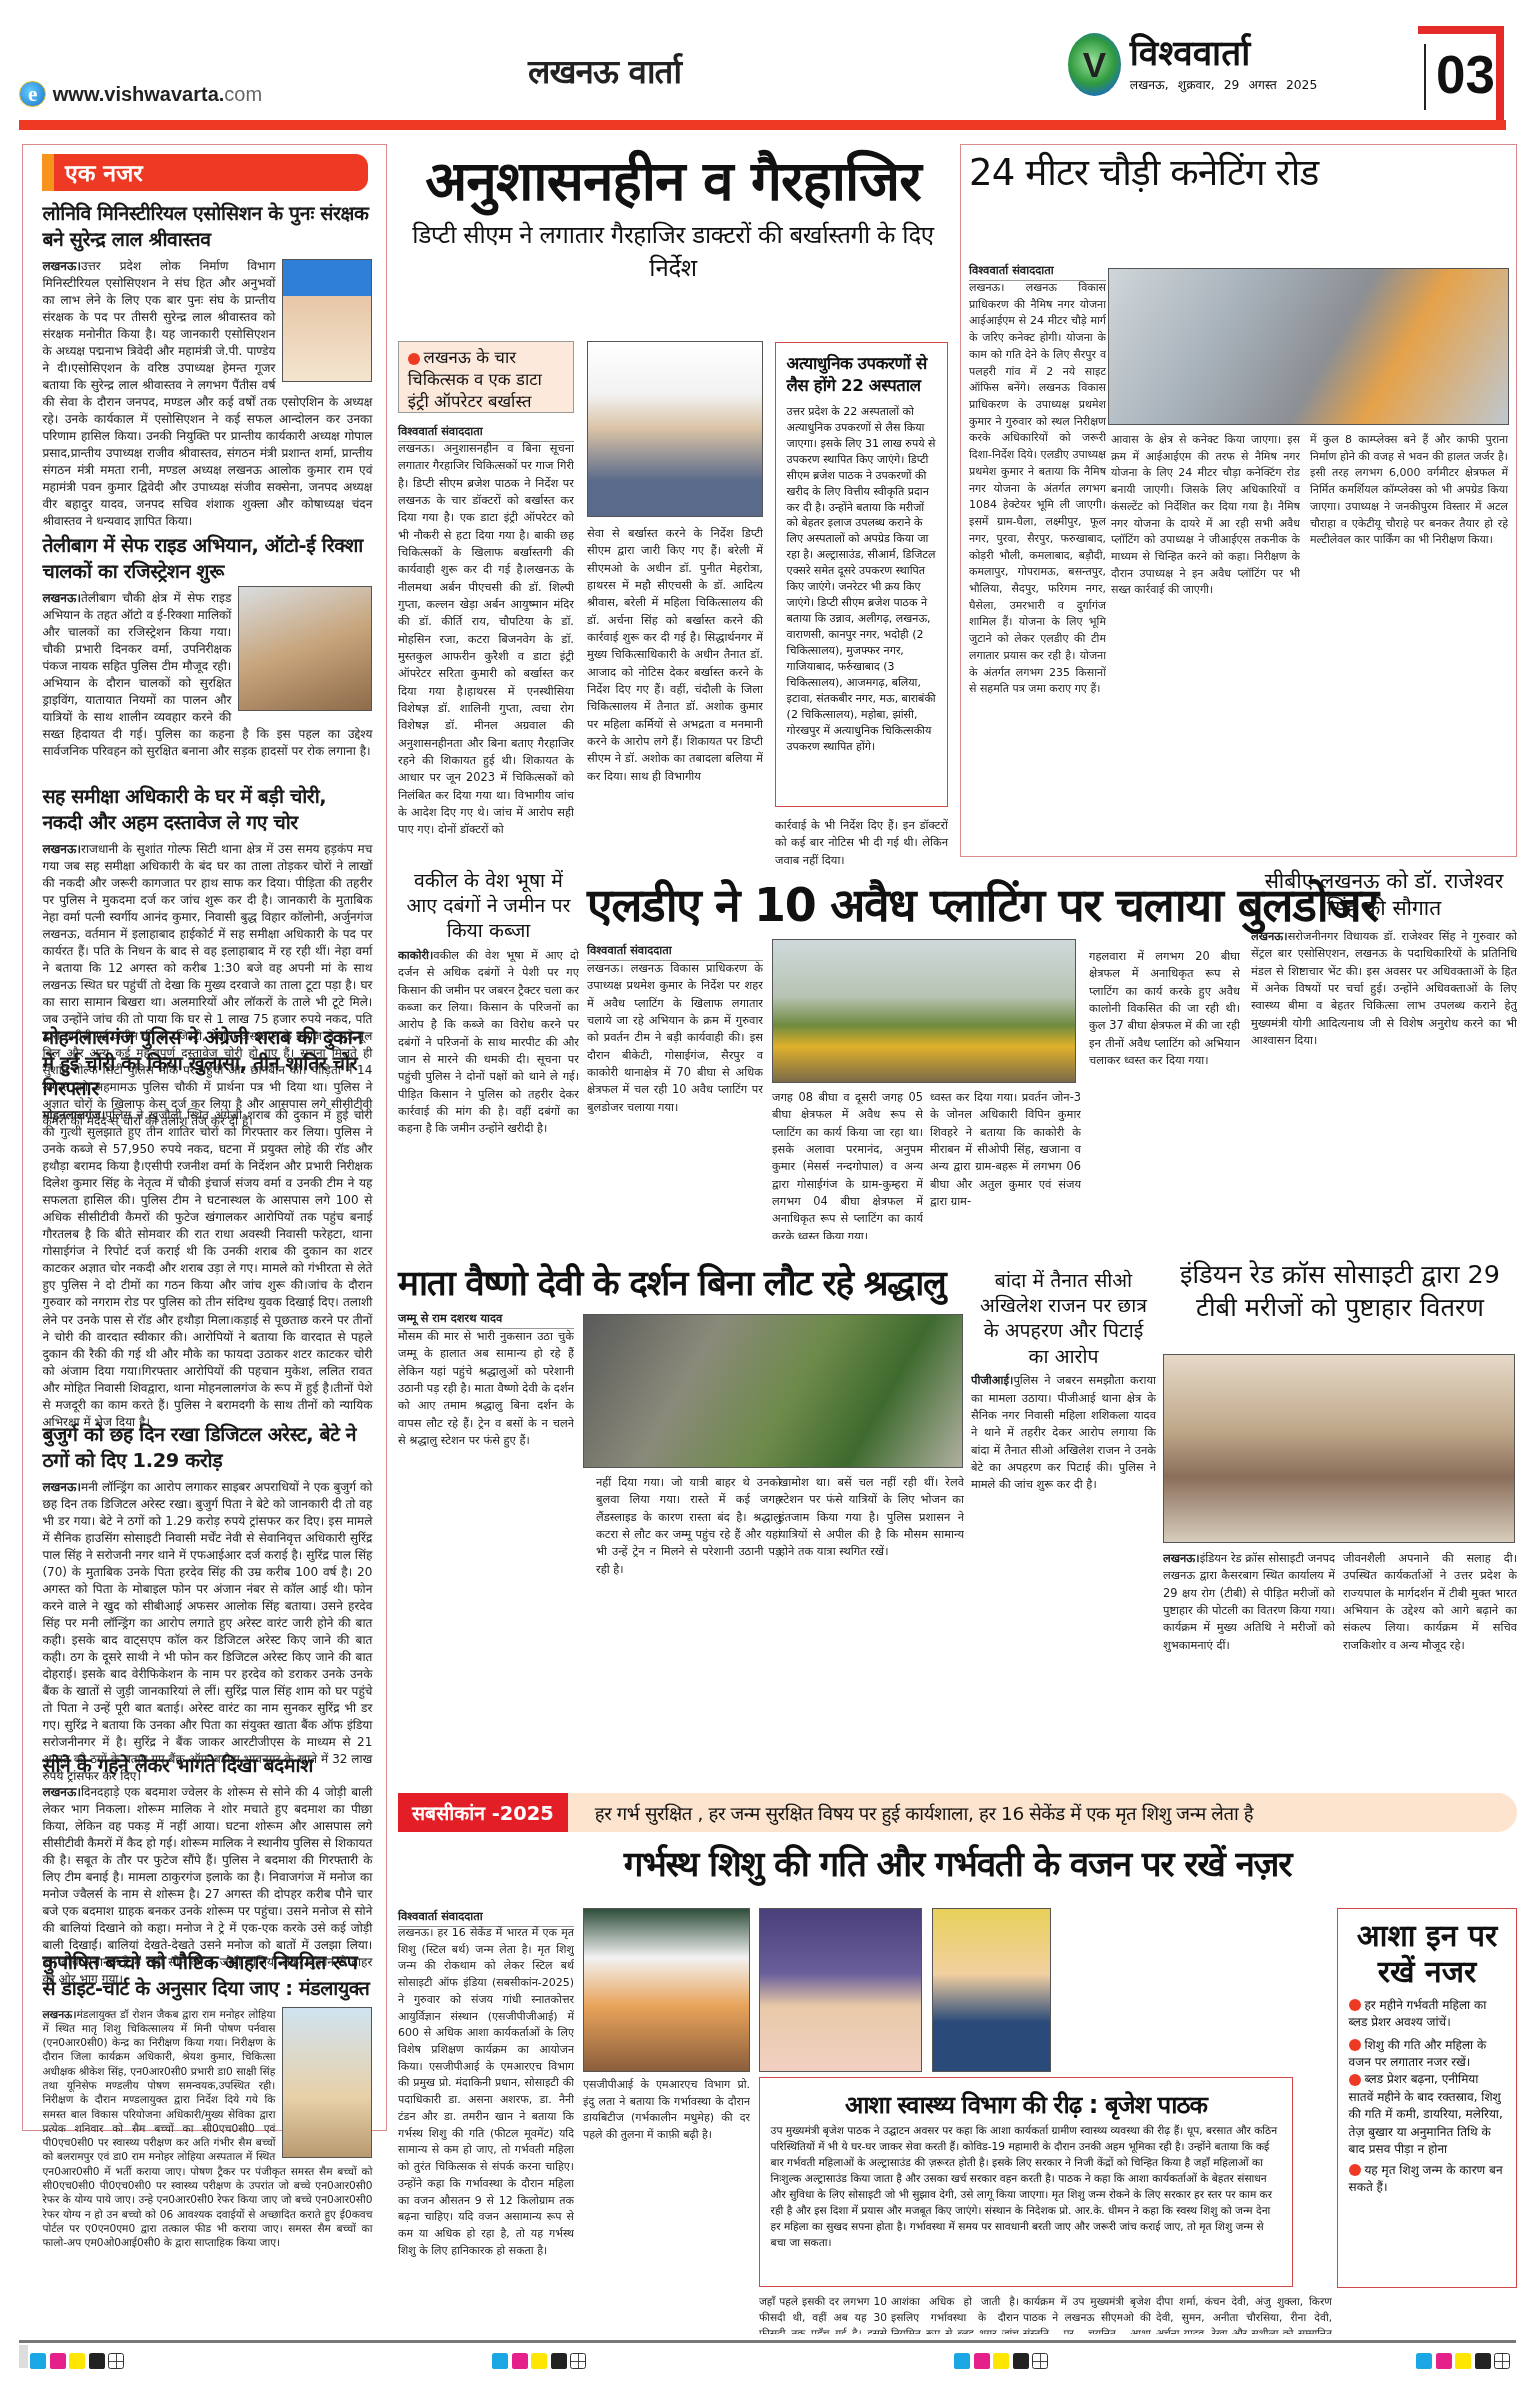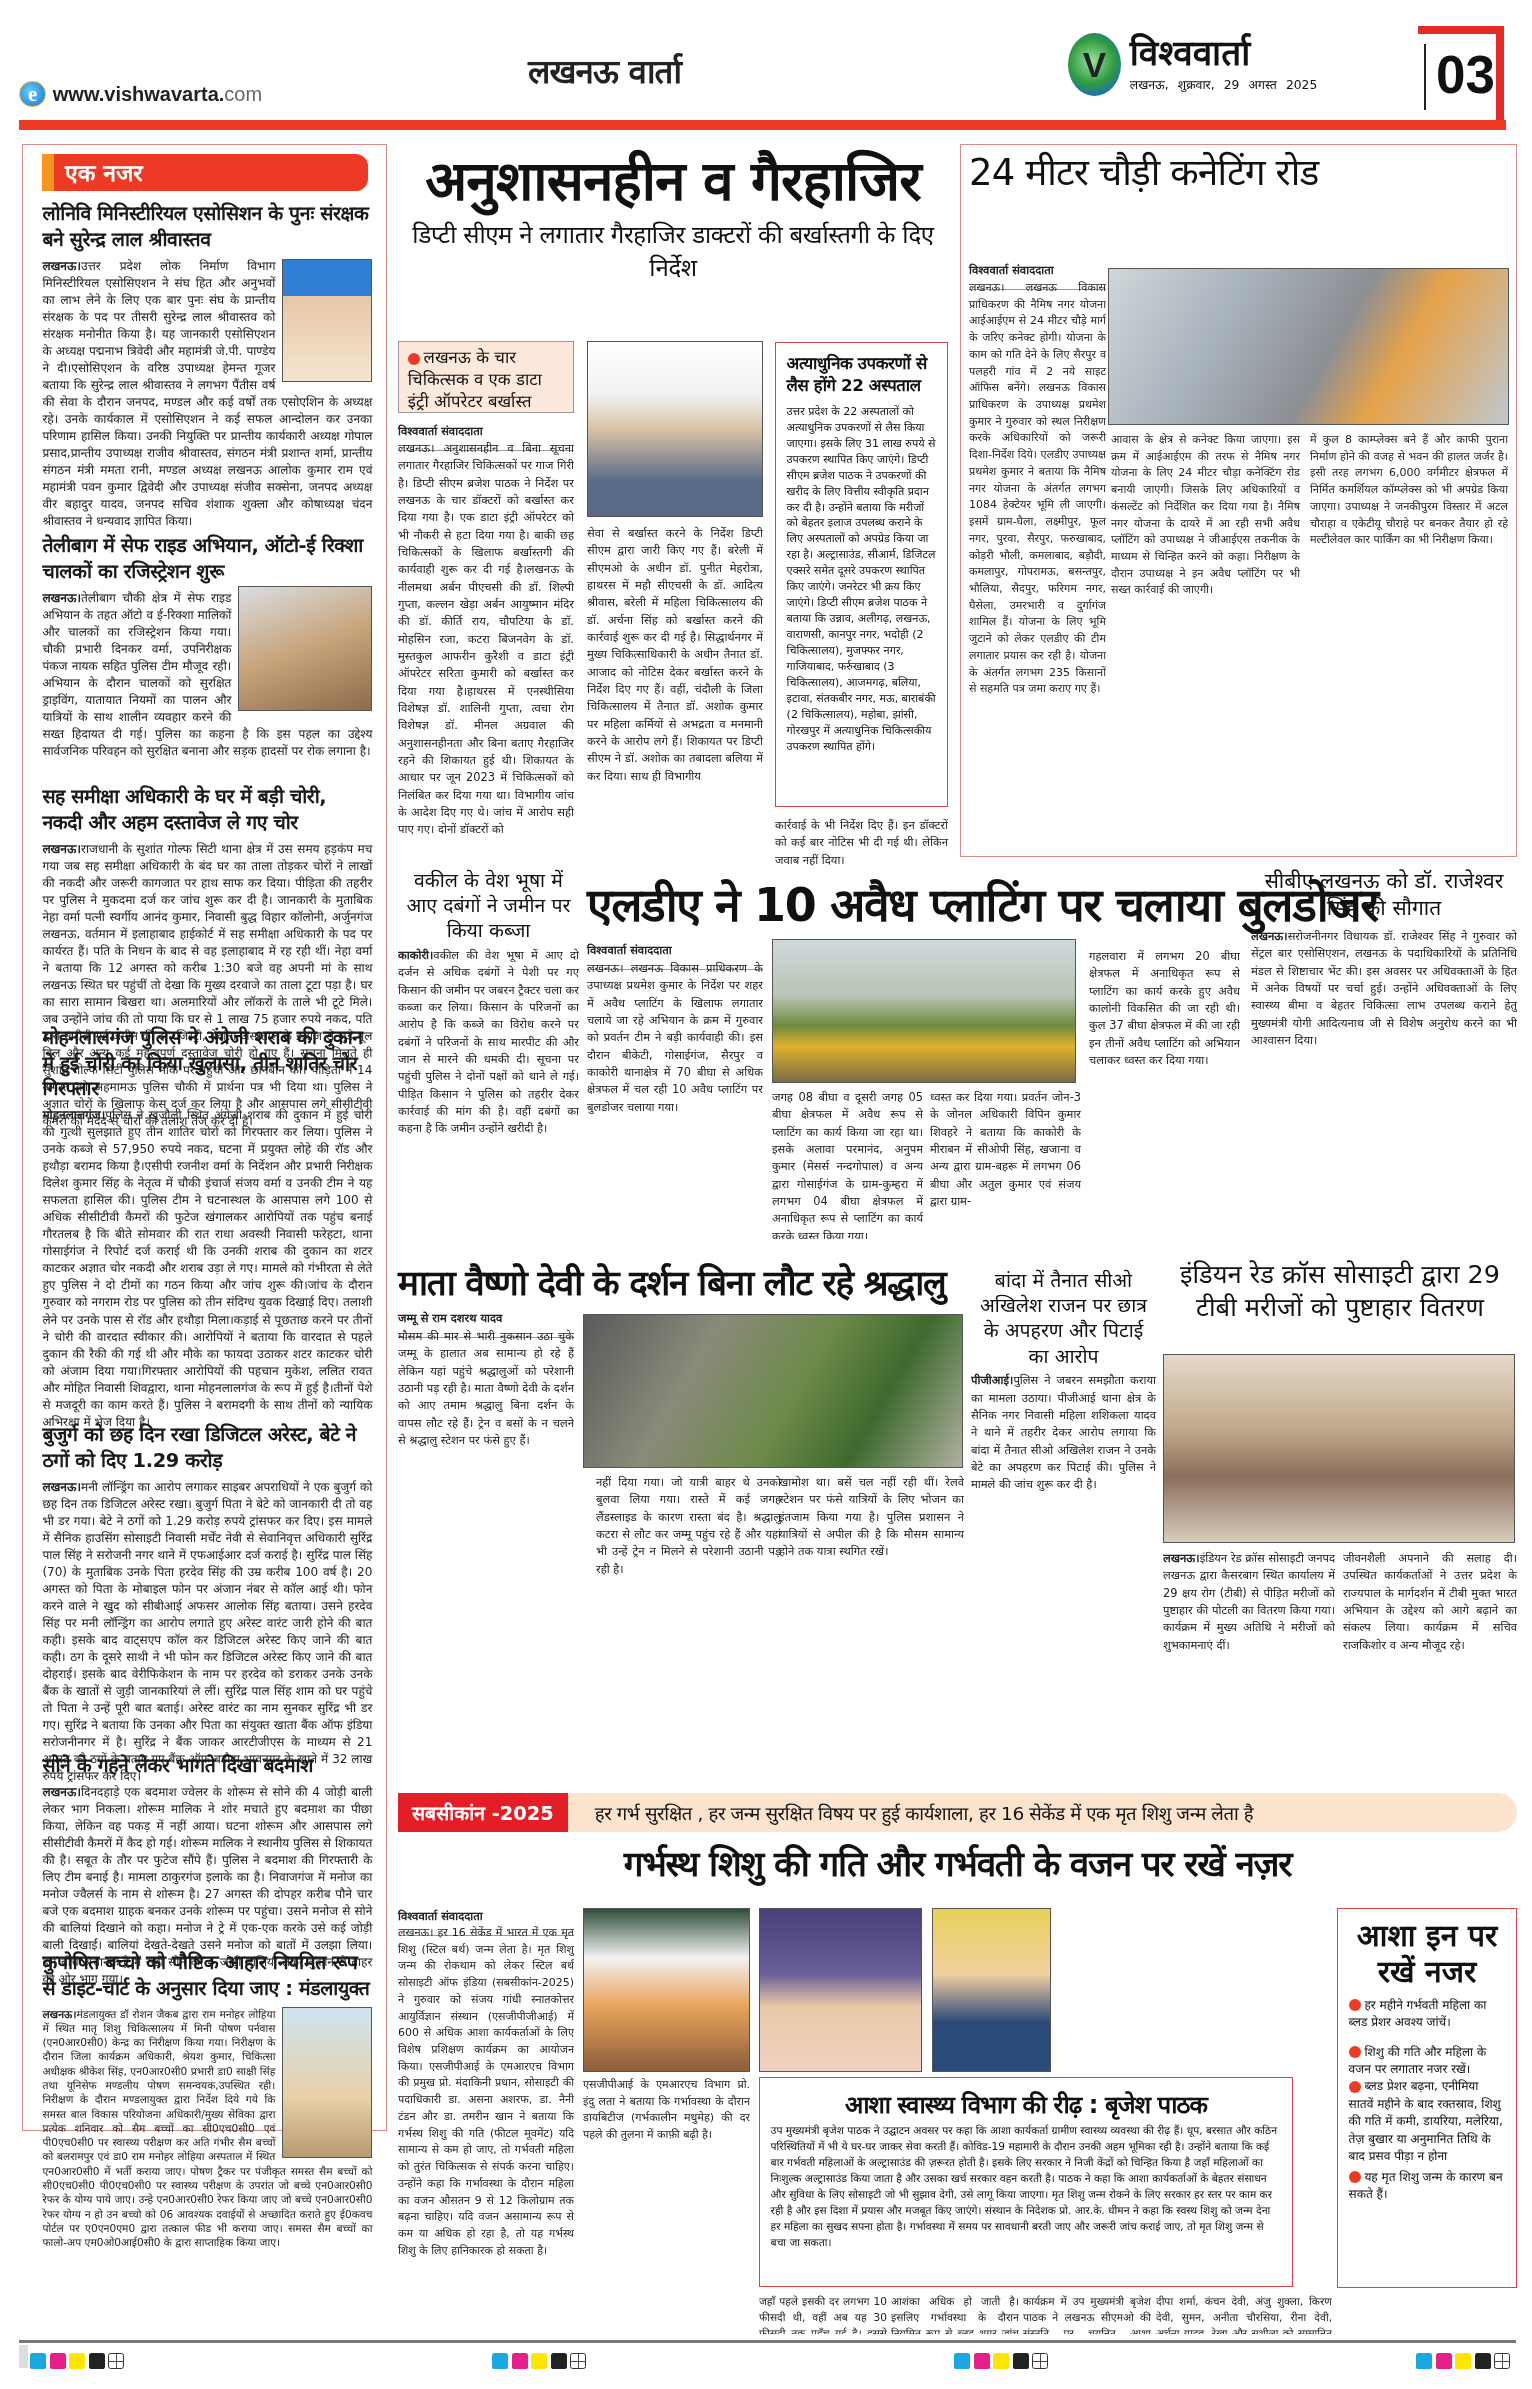--- a/index.html
+++ b/index.html
@@ -19,21 +19,21 @@
 .redbar{left:19.4px;top:120px;width:1487px;height:9.7px;background:#ee3a24}
 .col1{left:22px;top:144px;width:365px;height:1987px;border:1.8px solid #d98b8b}
 .ek-najar{position:absolute;left:19.4px;top:8.8px;width:326px;height:37px;background:#ee3a24;border-radius:0 12.3px 12.3px 0;border-left:12.3px solid #f7941d;color:#fff;font:bold 23px "DejaVu Sans",sans-serif;padding:1.8px 10.6px}
 .story{position:absolute;left:19.4px;width:330px}
 .hl{font:bold 19.4px "DejaVu Sans",sans-serif;line-height:1.32;color:#1a1a1a;letter-spacing:-0.4px}
 .body{font:12px "DejaVu Sans",sans-serif;line-height:1.42;color:#222;text-align:justify;margin-top:5.3px}
 .body b{font-weight:bold}
 .photo{background:linear-gradient(135deg,#b5c8d8,#7e8f9e 40%,#c7b39b);border:0.9px solid #555}
 .main-hl{font:bold 53px "DejaVu Sans",sans-serif;color:#111;line-height:1.1;letter-spacing:-0.9px;text-align:center}
 .sub-hl{font:24px "DejaVu Sans",sans-serif;color:#111;text-align:center;letter-spacing:-0.4px}
-.byline{font:bold 11.4px "DejaVu Sans",sans-serif;border-bottom:1.8px solid #999;padding-bottom:12px;color:#222}
+.byline{font:bold 11.4px "DejaVu Sans",sans-serif;border-bottom:1.8px solid #999;padding-bottom:3px;color:#222}
 .col-text{font:11.4px "DejaVu Sans",sans-serif;line-height:1.52;color:#222;text-align:justify}
 .callout-peach{background:#fde9dc;border:1.8px solid #999;padding:5.3px 8.8px}
 .callout-red{border:1.8px solid #d04848;padding:8.8px 10.6px}
 .bullet{display:inline-block;width:12.3px;height:12.3px;border-radius:50%;background:#ee3a24;margin-right:3.5px;vertical-align:middle}
 .hl3{font:21px "DejaVu Sans",sans-serif;color:#111;line-height:1.3;text-align:center}
 .ticker{left:398px;top:1793px;width:1119px;height:39px;background:#fde4cf;border-radius:0 19.4px 19.4px 0;display:flex;align-items:center}
 .ticker-tag{background:#e41e26;color:#fff;font:bold 19.4px "DejaVu Sans",sans-serif;height:39px;display:flex;align-items:center;padding:0 14px}
 .ticker-text{font:18.5px "DejaVu Sans",sans-serif;color:#111;padding-left:27px;letter-spacing:-0.4px}
 .cmyk{display:flex;gap:3.5px;align-items:center}
 .cmyk span{width:16px;height:16px;border-radius:2.6px}
@@ -182,21 +182,21 @@
 <div class="abs photo" style="left:932px;top:1908px;width:119px;height:164px;background:linear-gradient(#e8d05a,#f2d0a0 40%,#2a4a7a 70%)"></div>
 
 <div class="abs callout-red" style="left:759px;top:2077px;width:534px;height:210px;overflow:hidden">
   <div style="font:bold 24px 'DejaVu Sans',sans-serif;text-align:center;letter-spacing:-0.9px">आशा स्वास्थ्य विभाग की रीढ़ : बृजेश पाठक</div>
   <div style="font:10.6px 'DejaVu Sans',sans-serif;line-height:1.5;margin-top:3.5px">उप मुख्यमंत्री बृजेश पाठक ने उद्घाटन अवसर पर कहा कि आशा कार्यकर्ता ग्रामीण स्वास्थ्य व्यवस्था की रीढ़ हैं। धूप, बरसात और कठिन परिस्थितियों में भी ये घर-घर जाकर सेवा करती हैं। कोविड-19 महामारी के दौरान उनकी अहम भूमिका रही है। उन्होंने बताया कि कई बार गर्भवती महिलाओं के अल्ट्रासाउंड की ज़रूरत होती है। इसके लिए सरकार ने निजी केंद्रों को चिन्हित किया है जहाँ महिलाओं का निःशुल्क अल्ट्रासाउंड किया जाता है और उसका खर्च सरकार वहन करती है। पाठक ने कहा कि आशा कार्यकर्ताओं के बेहतर संसाधन और सुविधा के लिए सोसाइटी जो भी सुझाव देगी, उसे लागू किया जाएगा। मृत शिशु जन्म रोकने के लिए सरकार हर स्तर पर काम कर रही है और इस दिशा में प्रयास और मजबूत किए जाएंगे। संस्थान के निदेशक प्रो. आर.के. धीमन ने कहा कि स्वस्थ शिशु को जन्म देना हर महिला का सुखद सपना होता है। गर्भावस्था में समय पर सावधानी बरती जाए और जरूरी जांच कराई जाए, तो मृत शिशु जन्म से बचा जा सकता।</div>
 </div>
 
 <div class="abs callout-red" style="left:1337px;top:1908px;width:180px;height:380px">
   <div style="font:bold 30px 'DejaVu Sans',sans-serif;text-align:center;line-height:1.2">आशा इन पर रखें नजर</div>
   <ul style="list-style:none;margin-top:7px;font:12px 'DejaVu Sans',sans-serif;line-height:1.45">
-    <li style="margin-bottom:12px"><span class="bullet"></span><span>हर महीने गर्भवती महिला का ब्लड प्रेशर अवश्य जांचें।</span></li>
+    <li style="margin-bottom:5px"><span class="bullet"></span><span>हर महीने गर्भवती महिला का ब्लड प्रेशर अवश्य जांचें।</span></li>
     <li style="margin-bottom:0"><span class="bullet"></span><span>शिशु की गति और महिला के वजन पर लगातार नजर रखें।</span></li>
     <li style="margin-bottom:3.5px"><span class="bullet"></span><span>ब्लड प्रेशर बढ़ना, एनीमिया सातवें महीने के बाद रक्तस्राव, शिशु की गति में कमी, डायरिया, मलेरिया, तेज़ बुखार या अनुमानित तिथि के बाद प्रसव पीड़ा न होना</span></li>
     <li><span class="bullet"></span><span>यह मृत शिशु जन्म के कारण बन सकते हैं।</span></li>
   </ul>
 </div>
 
 <div class="abs col-text" style="left:583px;top:2077px;width:167px;height:254px;overflow:hidden;font-size:11px">एसजीपीआई के एमआरएच विभाग प्रो. इंदु लता ने बताया कि गर्भावस्था के दौरान डायबिटीज (गर्भकालीन मधुमेह) की दर पहले की तुलना में काफ़ी बढ़ी है।</div>
 <div class="abs col-text" style="left:759px;top:2293px;width:128px;height:41px;overflow:hidden;font-size:10.6px">जहाँ पहले इसकी दर लगभग 10 फीसदी थी, वहीं अब यह 30 फीसदी तक पहुँच गई है। इससे शिशु के लिए खतरे की आशंका बढ़ जाती है।</div>
 <div class="abs col-text" style="left:891px;top:2293px;width:128px;height:41px;overflow:hidden;font-size:10.6px">आशंका अधिक हो जाती है। इसलिए गर्भावस्था के दौरान नियमित रूप से ब्लड शुगर जांच और निगरानी जरूरी है।</div>
 <div class="abs col-text" style="left:1023px;top:2293px;width:128px;height:41px;overflow:hidden;font-size:10.6px">कार्यक्रम में उप मुख्यमंत्री बृजेश पाठक ने लखनऊ सीएमओ की संस्तुति पर चयनित आशा कार्यकर्ताओं को उत्कृष्ट कार्य के लिए सम्मानित किया।</div>

